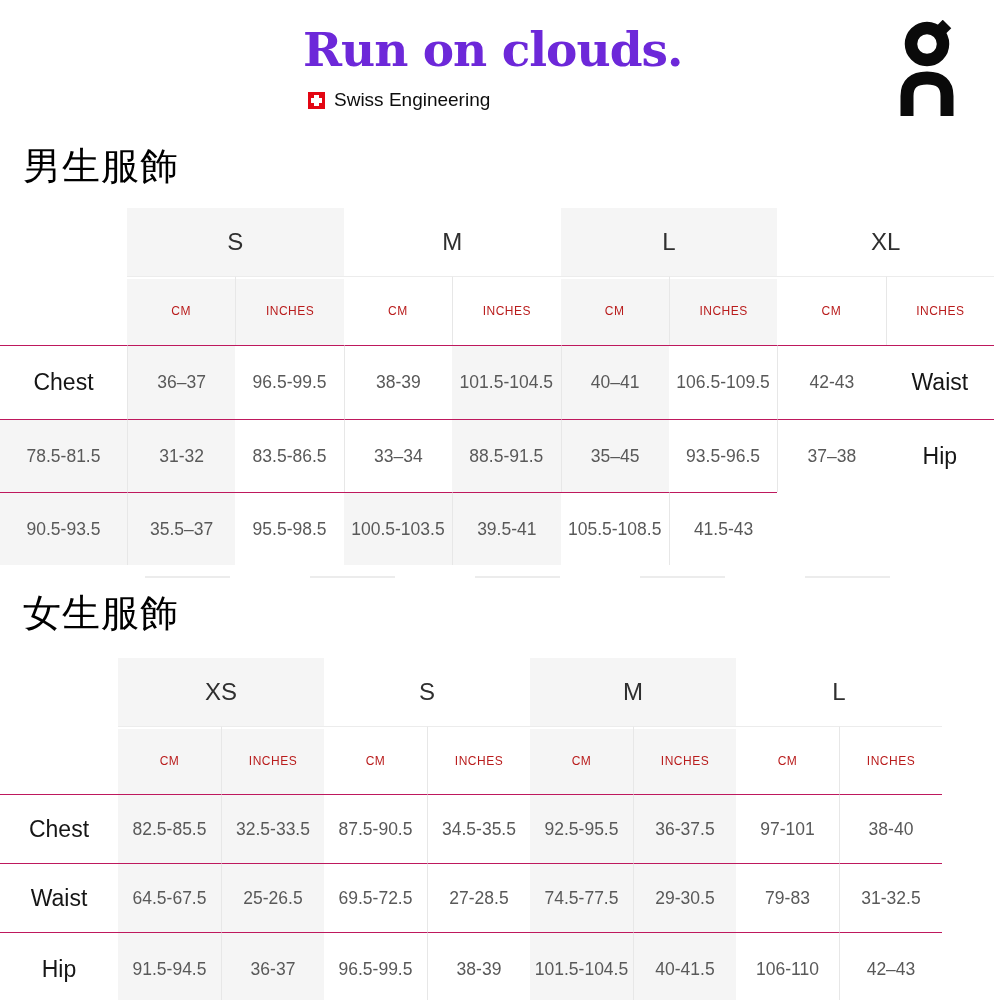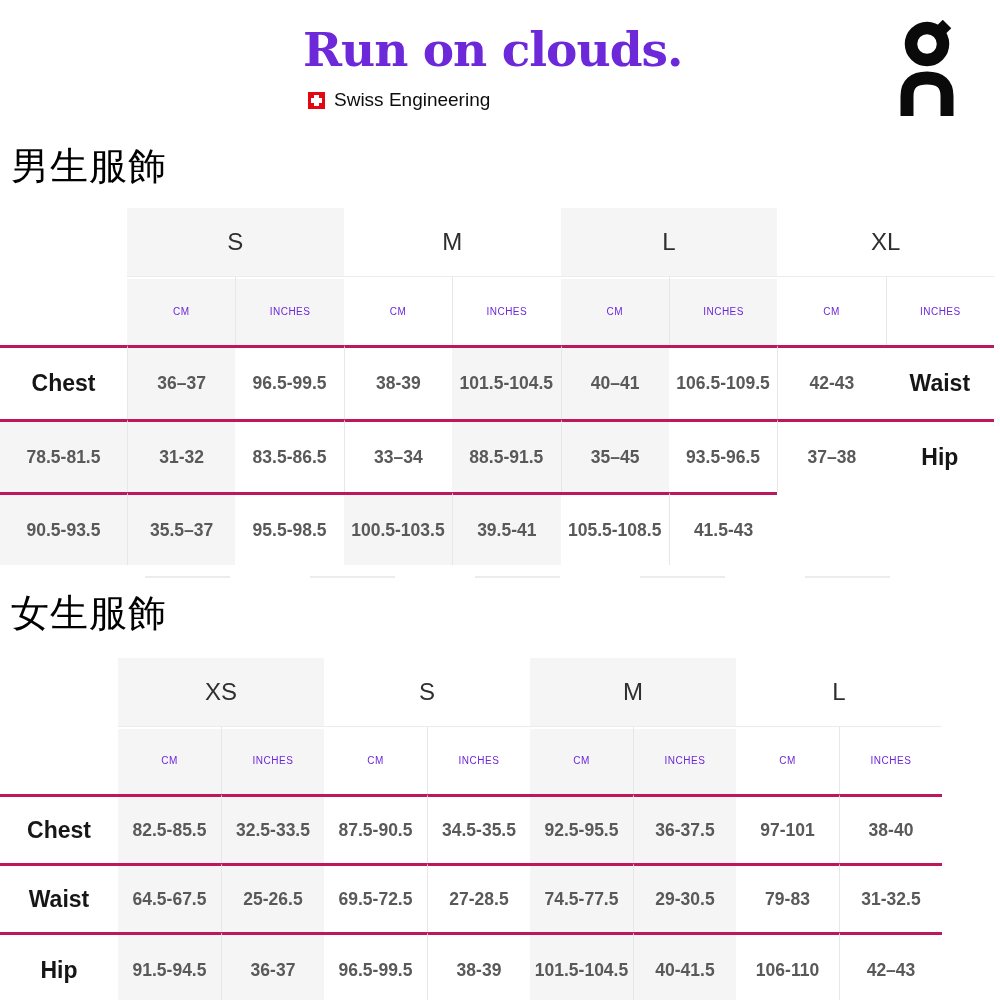--- a/index.html
+++ b/index.html
@@ -11,41 +11,41 @@
           font-family:"DejaVu Serif",serif;font-weight:700;font-size:47px;
           letter-spacing:-1px;color:#6d28d9;white-space:nowrap;}
   .tagline{position:absolute;left:308px;top:89px;display:flex;align-items:center;gap:9px;
            font-size:19px;color:#0d0d0d;}
   .flag{width:17px;height:17px;background:#e30613;position:relative;display:inline-block;flex:0 0 auto;}
   .flag .v{position:absolute;left:6px;top:3px;width:5px;height:11px;background:#fff;}
   .flag .h{position:absolute;left:3px;top:6px;width:11px;height:5px;background:#fff;}
   .logo{position:absolute;left:893px;top:20px;width:72px;height:96px;}
 
   
-  .section-title{position:absolute;left:11px;margin:0;font-size:38px;font-weight:400;
+  .section-title{position:absolute;left:23px;margin:0;font-size:38px;font-weight:400;
                  letter-spacing:1px;color:#000;white-space:nowrap;}
   #men-title{top:141px;}
   #women-title{top:588px;}
 
   
   .sizetable{position:absolute;display:grid;font-size:17.5px;color:#595959;}
   #table-men{left:0;top:208px;width:994px;
              grid-template-columns:127px repeat(8,1fr);
              grid-template-rows:68px 69px 74px 73px 73px;}
   #table-women{left:0;top:658px;width:942px;
                grid-template-columns:118px repeat(8,1fr);
                grid-template-rows:68px 68px 69px 69px 74px;}
   .cell{display:flex;align-items:center;justify-content:center;white-space:nowrap;}
   .g{background:#f5f5f5;}
   .w{background:#ffffff;}
   .lbl{background:#ffffff;}
   .size{grid-column:span 2;font-size:24px;color:#2f2f2f;}
-  .unit{font-size:10px;color:#6d28d9;letter-spacing:.5px;border-top:1px solid #ececec;}
+  .unit{font-size:12px;color:#b91c1c;letter-spacing:.5px;border-top:1px solid #ececec;}
   .unit.g{box-shadow:inset 0 2px 0 #ffffff;}
-  .body{border-top:3px solid #be185d;font-weight:bold;}
+  .body{border-top:1px solid #be185d;}
   .sep{border-left:1px solid #e7e7e7;}
   .rowlbl{font-size:23px;color:#161616;}
 
   
   .artifact{position:absolute;top:576px;height:2px;background:#ececec;}
 </style>
 </head>
 <body>
 
 <div class="page">

